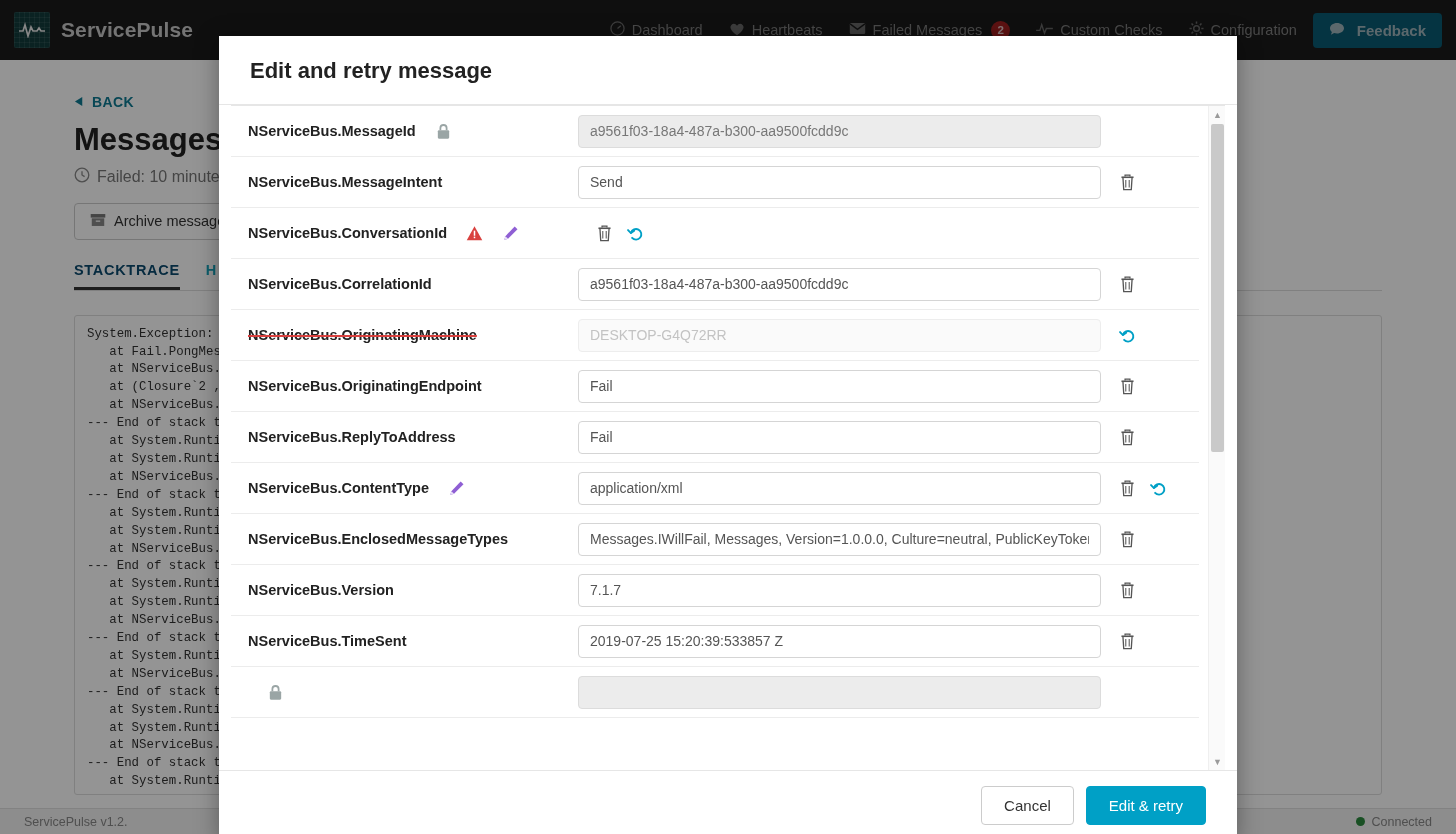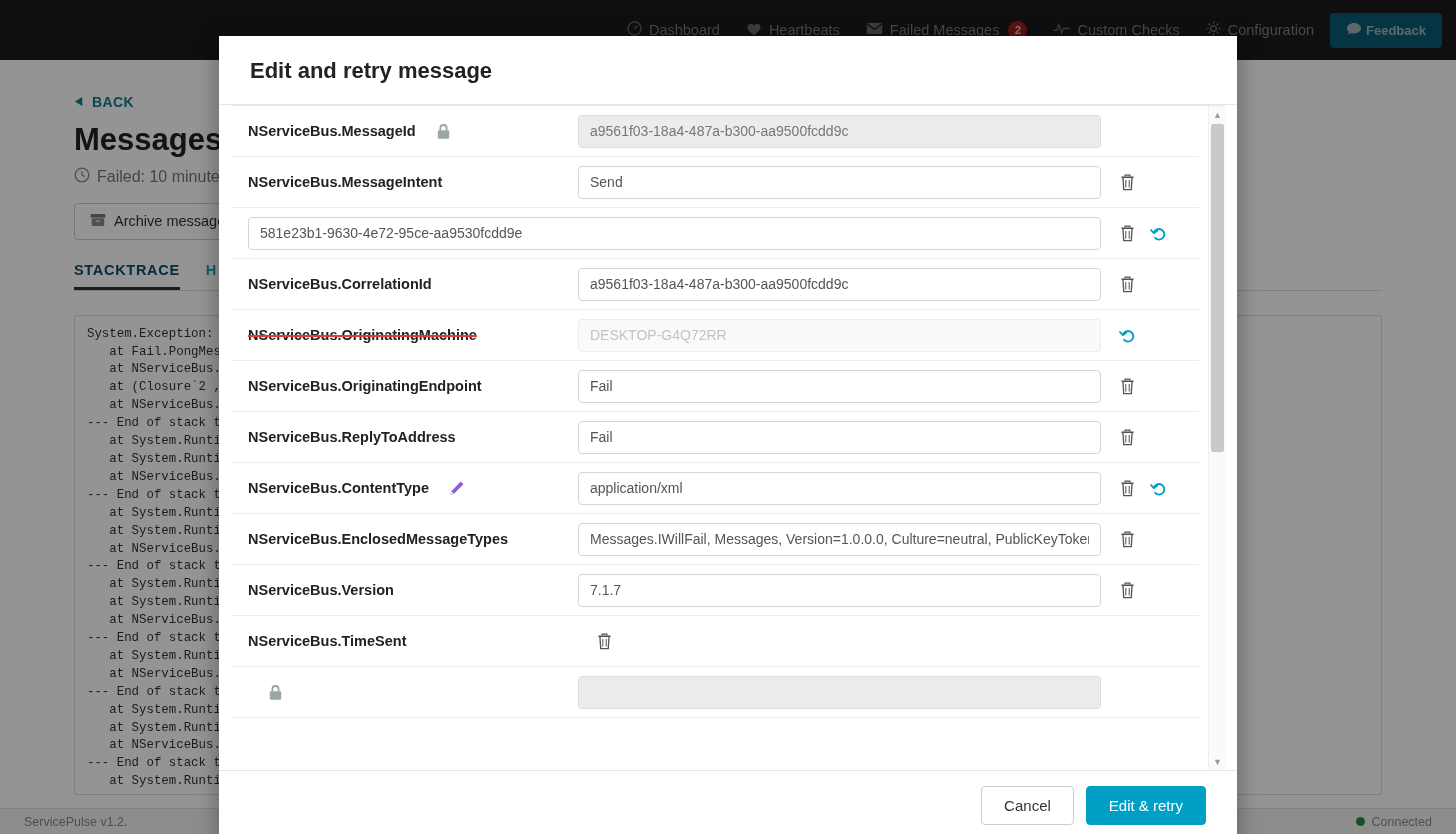--- a/index.html
+++ b/index.html
@@ -46,24 +46,24 @@
     text-decoration: none;
   }
   .nav-badge {
     display: inline-flex; align-items: center; justify-content: center;
     min-width: 19px; height: 19px; padding: 0 5px;
     background: #a32020; color: #e8caca;
     border-radius: 10px; font-size: 11.5px; font-weight: bold;
     margin-left: 2px;
   }
   .feedback-btn {
-    display: flex; align-items: center; gap: 4px;
+    display: flex; align-items: center; gap: 12px;
     background: #0a5a72; color: #9fb4bb;
     border: none; border-radius: 4px;
-    padding: 9px 16px; font-size: 13px; font-weight: bold;
+    padding: 9px 16px; font-size: 15px; font-weight: bold;
     font-family: inherit; cursor: pointer;
   }
 
   
   .page {
     position: absolute; top: 60px; left: 0; right: 0; bottom: 26px;
     padding: 34px 74px 0 74px;
   }
   .back-link {
     display: flex; align-items: center; gap: 7px;
@@ -226,20 +226,28 @@
   }
   .btn-cancel { background: #fff; border: 1px solid #ccc; color: #333; }
   .btn-primary { background: #00a0c6; border: 1px solid #00a0c6; color: #fff; }
 </style>
 </head>
 <body>
 
 <div id="app-root">
 
   <div class="navbar">
+    <div class="brand">
+      <span class="brand-logo">
+        <svg width="28" height="16" viewBox="0 0 28 16" aria-hidden="true">
+          <polyline points="1,9 5,9 7,3 10,14 13,5 15,9 19,9 21,6 23,9 27,9" fill="none" stroke="#e8e8e8" stroke-width="1.7"></polyline>
+        </svg>
+      </span>
+      <span class="brand-name">ServicePulse</span>
+    </div>
 
     <nav class="nav-links">
       <a class="nav-link">
         <span>
           <svg width="15" height="15" viewBox="0 0 16 16">
               <circle cx="8" cy="8" r="7" fill="none" stroke="#6a6a6a" stroke-width="1.4"></circle>
               <path d="M8 8 L11.5 5" stroke="#6a6a6a" stroke-width="1.4" fill="none"></path>
             </svg>
         </span>
         <span>Dashboard</span>
@@ -418,22 +426,35 @@
                   <path d="M4.2 4.3 L5 16.5 H13 L13.8 4.3" fill="none" stroke="#555" stroke-width="1.4"></path>
                   <g stroke="#555" stroke-width="1.1">
                     <path d="M7.2 6.4v8M10.8 6.4v8"></path>
                   </g>
                 </svg>
               </span>
             </button>
           </div>
         </div>
         <div class="hrow">
-          <div class="hval">
-            <input type="text" class="hinput" value="581e23b1-9630-4e72-95ce-aa9530fcdd9e" style="">
+          <div class="hkey">
+            <span class="keytext">NServiceBus.ConversationId</span>
+            <span style="display: inline-flex;">
+              <svg width="17" height="17" viewBox="0 0 18 18">
+                <path d="M9 1.3 L17.2 16.2 H0.8 Z" fill="#d9413f"></path>
+                <rect x="8.2" y="6" width="1.6" height="5.4" fill="#fff"></rect>
+                <rect x="8.2" y="12.3" width="1.6" height="1.7" fill="#fff"></rect>
+              </svg>
+            </span>
+            <span style="display: inline-flex;">
+              <svg width="17" height="17" viewBox="0 0 18 18">
+                <path d="M13.4 1.6 L16.4 4.6 L6.4 14.6 L2.3 15.9 L3.6 11.8 Z" fill="#8f5fd4"></path>
+                <path d="M2.3 15.9 L3.6 11.8 L6.4 14.6 Z" fill="#e8e0f7"></path>
+              </svg>
+            </span>
           </div>
           <div class="hacts">
             <button class="iconbtn">
               <span style="display: inline-flex;">
                 <svg width="17" height="17" viewBox="0 0 18 18">
                   <rect x="2.6" y="2.6" width="12.8" height="1.7" fill="#555"></rect>
                   <path d="M6.4 2.6V1.3h5.2v1.3" fill="none" stroke="#555" stroke-width="1.3"></path>
                   <path d="M4.2 4.3 L5 16.5 H13 L13.8 4.3" fill="none" stroke="#555" stroke-width="1.4"></path>
                   <g stroke="#555" stroke-width="1.1">
                     <path d="M7.2 6.4v8M10.8 6.4v8"></path>
@@ -612,20 +633,23 @@
                   </g>
                 </svg>
               </span>
             </button>
           </div>
         </div>
         <div class="hrow">
           <div class="hkey">
             <span class="keytext">NServiceBus.TimeSent</span>
           </div>
+          <div class="hval">
+            <input type="text" class="hinput" value="2019-07-25 15:20:39:533857 Z" style="">
+          </div>
           <div class="hacts">
             <button class="iconbtn">
               <span style="display: inline-flex;">
                 <svg width="17" height="17" viewBox="0 0 18 18">
                   <rect x="2.6" y="2.6" width="12.8" height="1.7" fill="#555"></rect>
                   <path d="M6.4 2.6V1.3h5.2v1.3" fill="none" stroke="#555" stroke-width="1.3"></path>
                   <path d="M4.2 4.3 L5 16.5 H13 L13.8 4.3" fill="none" stroke="#555" stroke-width="1.4"></path>
                   <g stroke="#555" stroke-width="1.1">
                     <path d="M7.2 6.4v8M10.8 6.4v8"></path>
                   </g>

